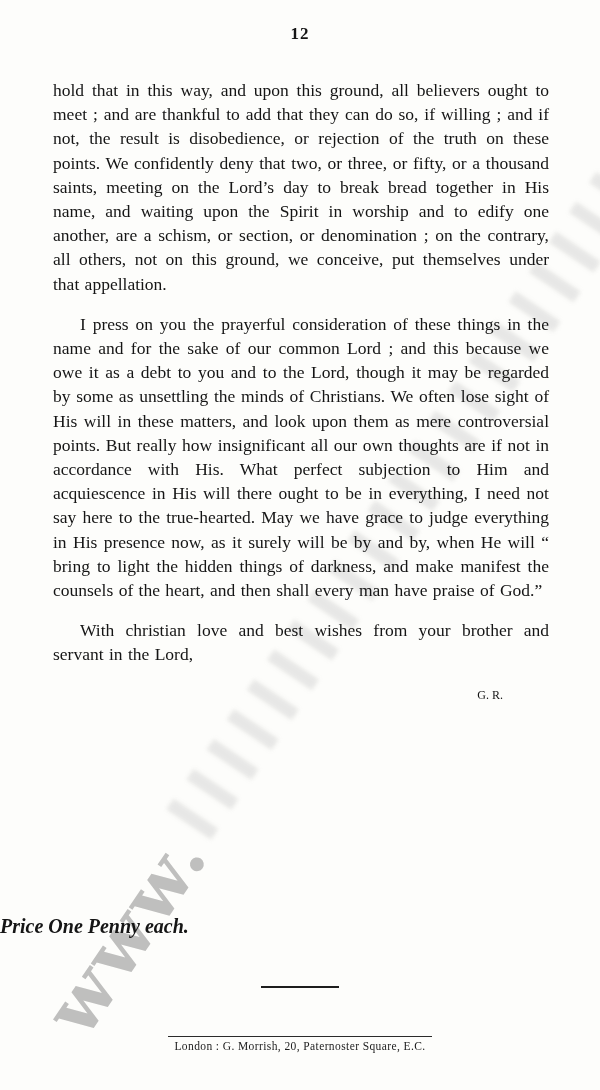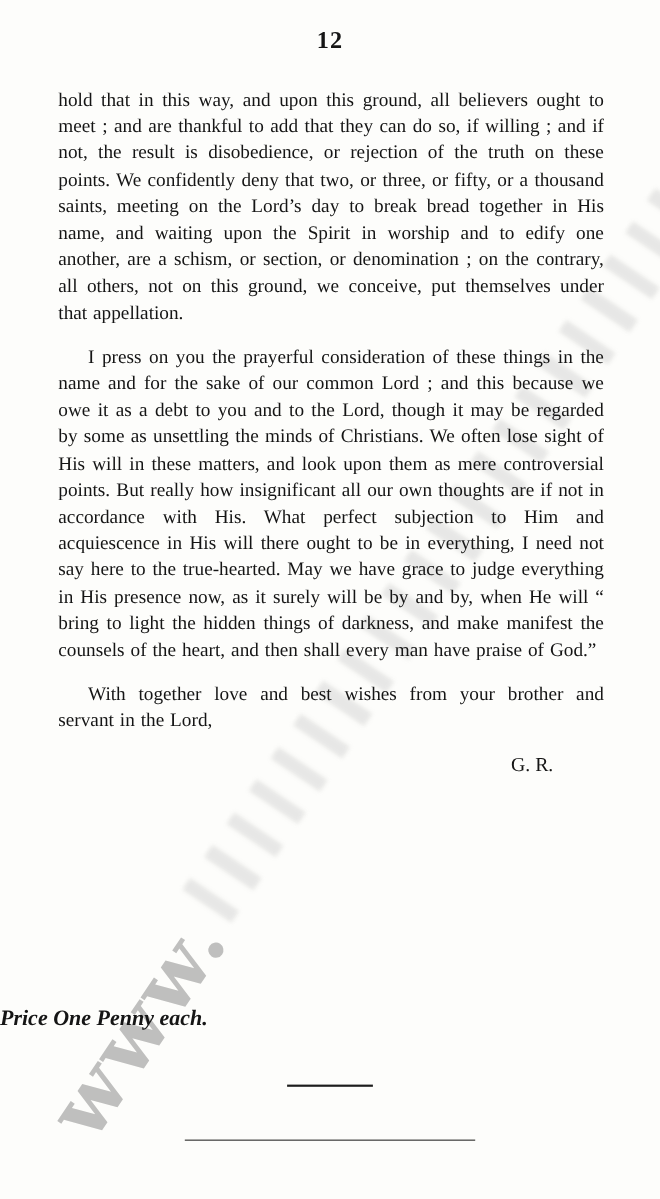--- a/index.html
+++ b/index.html
@@ -48,21 +48,21 @@
       rgba(120,120,120,0.16) 0 13px,
       rgba(120,120,120,0.0) 13px 36px);
     filter: blur(2px);
   }
   .page-number {
     position: absolute;
     top: 24px;
     left: 0;
     width: 100%;
     text-align: center;
-    font-size: 22px;
+    font-size: 17px;
     font-weight: bold;
     letter-spacing: 1px;
     z-index: 1;
   }
   .body-text {
     position: absolute;
     top: 62px;
     left: 37px;
     width: 528px;
     font-size: 17.5px;
@@ -74,21 +74,21 @@
     margin: 16px;
     word-spacing: 1px;
   }
   .para.indent {
     text-indent: 27px;
   }
   .signature {
     text-align: right;
     padding-right: 62px;
     margin-top: 4px;
-    font-size: 18px;
+    font-size: 12px;
   }
   .price-line {
     position: absolute;
     top: 915px;
     left: 0;
     width: 100%;
     font-style: italic;
     font-weight: bold;
     font-size: 20px;
     z-index: 1;
@@ -128,25 +128,26 @@
 
 <div class="page">
 
   <div class="watermark">www.</div>
 
   <header class="page-number">12</header>
 
   <article class="body-text">
     <p class="para">hold that in this way, and upon this ground, all believers ought to meet ; and are thankful to add that they can do so, if willing ; and if not, the result is disobedience, or rejection of the truth on these points. We confidently deny that two, or three, or fifty, or a thousand saints, meeting on the Lord’s day to break bread together in His name, and waiting upon the Spirit in worship and to edify one another, are a schism, or section, or denomination ; on the contrary, all others, not on this ground, we conceive, put themselves under that appellation.</p>
     <p class="para indent">I press on you the prayerful consideration of these things in the name and for the sake of our common Lord ; and this because we owe it as a debt to you and to the Lord, though it may be regarded by some as unsettling the minds of Christians.  We often lose sight of His will in these matters, and look upon them as mere controversial points.  But really how insignificant all our own thoughts are if not in accordance with His.  What perfect subjection to Him and acquiescence in His will there ought to be in everything, I need not say here to the true-hearted.  May we have grace to judge everything in His presence now, as it surely will be by and by, when He will “ bring to light the hidden things of darkness, and make manifest the counsels of the heart, and then shall every man have praise of God.”</p>
-    <p class="para indent">With together love and best wishes from your brother and servant in the Lord,</p>
+    <p class="para indent">With christian love and best wishes from your brother and servant in the Lord,</p>
     <div class="signature">G. R.</div>
   </article>
 
   <div class="price-line">Price One Penny each.</div>
 
   <hr class="short-rule">
 
   <footer class="imprint-block">
     <div class="imprint-rule"></div>
+    <div class="imprint-text">London : G. Morrish, 20, Paternoster Square, E.C.</div>
   </footer>
 
 </div>
 
 </body></html>

